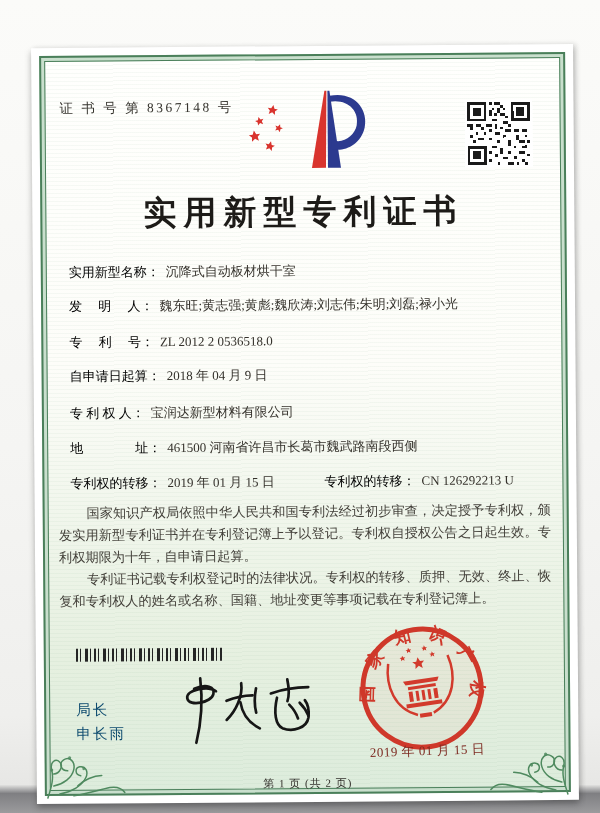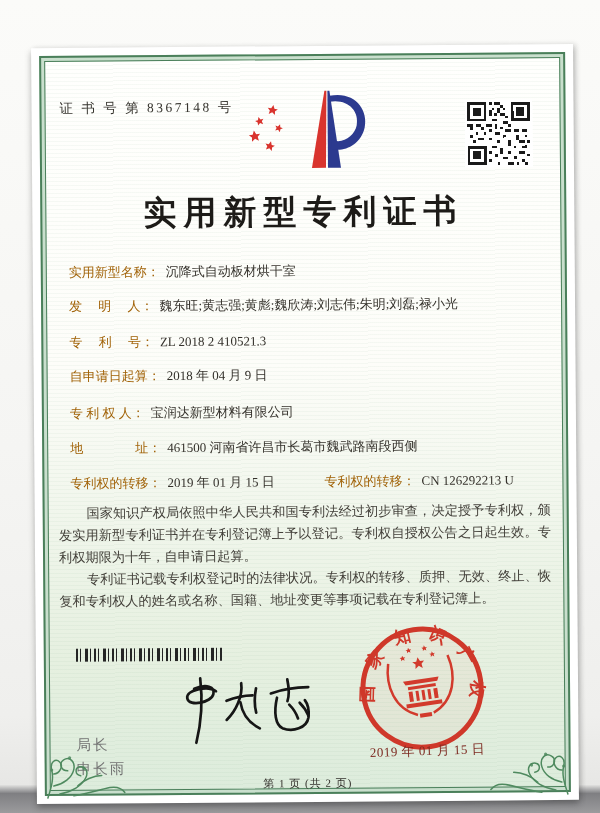--- a/index.html
+++ b/index.html
@@ -14,30 +14,30 @@
     background:
       repeating-linear-gradient(0deg,rgba(96,150,112,0.055) 0 1px,transparent 1px 4px),
       linear-gradient(180deg,#fffffd 0%,#fdfdf9 42%,#f1f6ec 62%,#e6f0e0 82%,#ddecdc 100%);}
   .certno{position:absolute;left:28px;top:52px;font-size:13.5px;letter-spacing:2.5px;color:#37352f;}
   .logo{position:absolute;left:206px;top:42px;width:134px;height:86px;}
   .qr{position:absolute;left:433px;top:55px;width:68px;height:68px;}
   .title{position:absolute;left:0;top:144px;width:100%;text-align:center;font-size:33px;
     font-weight:600;letter-spacing:7px;color:#1d1b18;}
   .row{position:absolute;left:36px;width:478px;font-size:13px;color:#3b3832;white-space:nowrap;}
   .r1{top:216px}.r2{top:250px}.r3{top:286px}.r4{top:320px}.r5{top:357px}.r6{top:392px}.r7{top:427px}
-  .flabel{color:#a16207;}
+  .flabel{color:#000000;}
   .fvalue{margin-left:6px;color:#34312b;}
   .grant2{position:absolute;left:254px;top:0;}
   .paras{position:absolute;left:24px;top:455px;width:492px;font-size:13.2px;line-height:22px;
     color:#43403a;text-align:justify;}
   .paras p{margin:0;text-indent:2.1em;}
   .barcode{position:absolute;left:40px;top:601px;width:148px;height:13px;
     background:repeating-linear-gradient(90deg,#252525 0 2px,transparent 2px 4px,#252525 4px 5px,
       transparent 5px 9px,#252525 9px 12px,transparent 12px 14px,#252525 14px 15px,transparent 15px 18px);}
-  .director{position:absolute;left:40px;top:685px;font-size:14.5px;letter-spacing:2px;color:#737373;line-height:24px;}
+  .director{position:absolute;left:40px;top:650px;font-size:14.5px;letter-spacing:2px;color:#0c4a6e;line-height:24px;}
   .signature{position:absolute;left:130px;top:628px;width:152px;height:74px;}
   .seal{position:absolute;left:321px;top:578px;width:130px;height:130px;}
   .sealdate{position:absolute;left:323px;top:697px;width:136px;text-align:center;font-size:13px;
     letter-spacing:.5px;color:#7d2b22;transform:rotate(-1.5deg);}
   .footer{position:absolute;left:0;top:730px;width:100%;text-align:center;font-size:11px;
     letter-spacing:1px;color:#33312c;}
   .orn{position:absolute;width:82px;height:64px;}
   .orn-l{left:7px;top:688px;}
   .orn-r{left:453px;top:688px;transform:scaleX(-1);}
 </style>
@@ -77,21 +77,21 @@
         <path d="M2,2h5v5h-5z M18,2h5v5h-5z M2,18h5v5h-5z" fill="#fff"></path>
         <path d="M3,3h3v3h-3z M19,3h3v3h-3z M3,19h3v3h-3z"></path>
         <path d="M9,1h1v1h-1z M11,1h2v1h-2z M13,2h1v1h-1z M10,3h1v1h-1z M12,3h1v2h-1z M14,3h1v1h-1z M9,4h1v2h-1z M13,5h2v1h-2z M11,5h1v1h-1z M15,6h1v1h-1z M10,7h2v1h-2z M14,8h2v1h-2z M1,9h2v1h-2z M4,9h2v1h-2z M8,9h2v1h-2z M11,9h1v2h-1z M16,9h1v1h-1z M2,10h1v1h-1z M6,10h1v1h-1z M13,10h1v1h-1z M9,11h1v1h-1z M15,11h2v1h-2z M18,11h2v1h-2z M21,11h2v1h-2z M4,12h1v1h-1z M7,12h1v1h-1z M11,12h2v1h-2z M2,13h1v1h-1z M14,13h1v1h-1z M19,13h1v2h-1z M22,13h1v1h-1z M5,14h2v1h-2z M9,14h1v1h-1z M12,15h1v1h-1z M16,15h1v2h-1z M20,15h2v1h-2z M23,15h1v1h-1z M3,15h1v1h-1z M18,17h1v1h-1z M21,17h2v1h-2z M10,17h2v1h-2z M13,18h1v2h-1z M16,19h1v1h-1z M9,19h1v1h-1z M20,19h2v1h-2z M23,20h1v1h-1z M11,20h1v1h-1z M14,21h2v1h-2z M18,21h1v1h-1z M21,22h1v1h-1z M9,22h1v1h-1z M12,23h1v1h-1z M16,23h2v1h-2z M19,23h1v1h-1z M22,23h1v1h-1z"></path>
       </g>
     </svg>
 
     <div class="title">实用新型专利证书</div>
 
     <div class="row r1"><span class="flabel">实用新型名称：</span><span class="fvalue">沉降式自动板材烘干室</span></div>
     <div class="row r2"><span class="flabel">发　 明　 人：</span><span class="fvalue">魏东旺;黄志强;黄彪;魏欣涛;刘志伟;朱明;刘磊;禄小光</span></div>
-    <div class="row r3"><span class="flabel">专　 利　 号：</span><span class="fvalue">ZL 2018 2 410521.3</span></div>
+    <div class="row r3"><span class="flabel">专　 利　 号：</span><span class="fvalue">ZL 2012 2 0536518.0</span></div>
     <div class="row r4"><span class="flabel">自申请日起算：</span><span class="fvalue">2018 年 04 月 9 日</span></div>
     <div class="row r5"><span class="flabel">专 利 权 人：</span><span class="fvalue">宝润达新型材料有限公司</span></div>
     <div class="row r6"><span class="flabel">地　　　　址：</span><span class="fvalue">461500 河南省许昌市长葛市魏武路南段西侧</span></div>
     <div class="row r7">
       <span class="flabel">专利权的转移：</span><span class="fvalue">2019 年 01 月 15 日</span>
       <span class="grant2"><span class="flabel">专利权的转移：</span><span class="fvalue">CN 126292213 U</span></span>
     </div>
 
     <div class="paras">
       <p>国家知识产权局依照中华人民共和国专利法经过初步审查，决定授予专利权，颁发实用新型专利证书并在专利登记簿上予以登记。专利权自授权公告之日起生效。专利权期限为十年，自申请日起算。</p>

